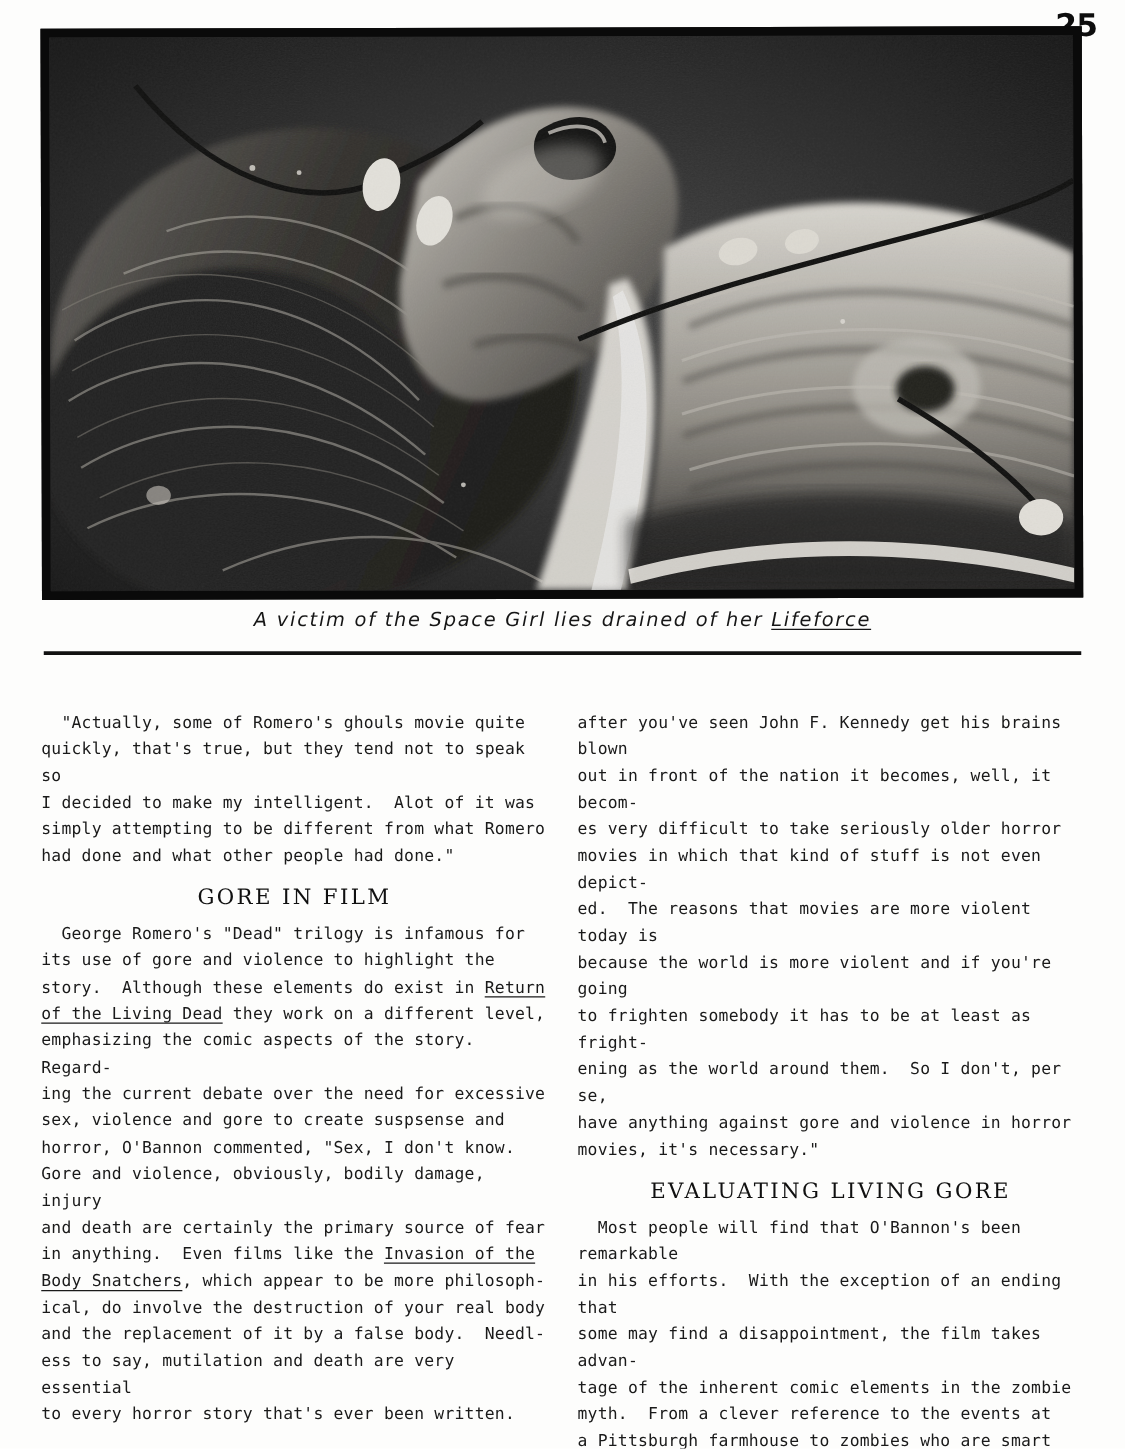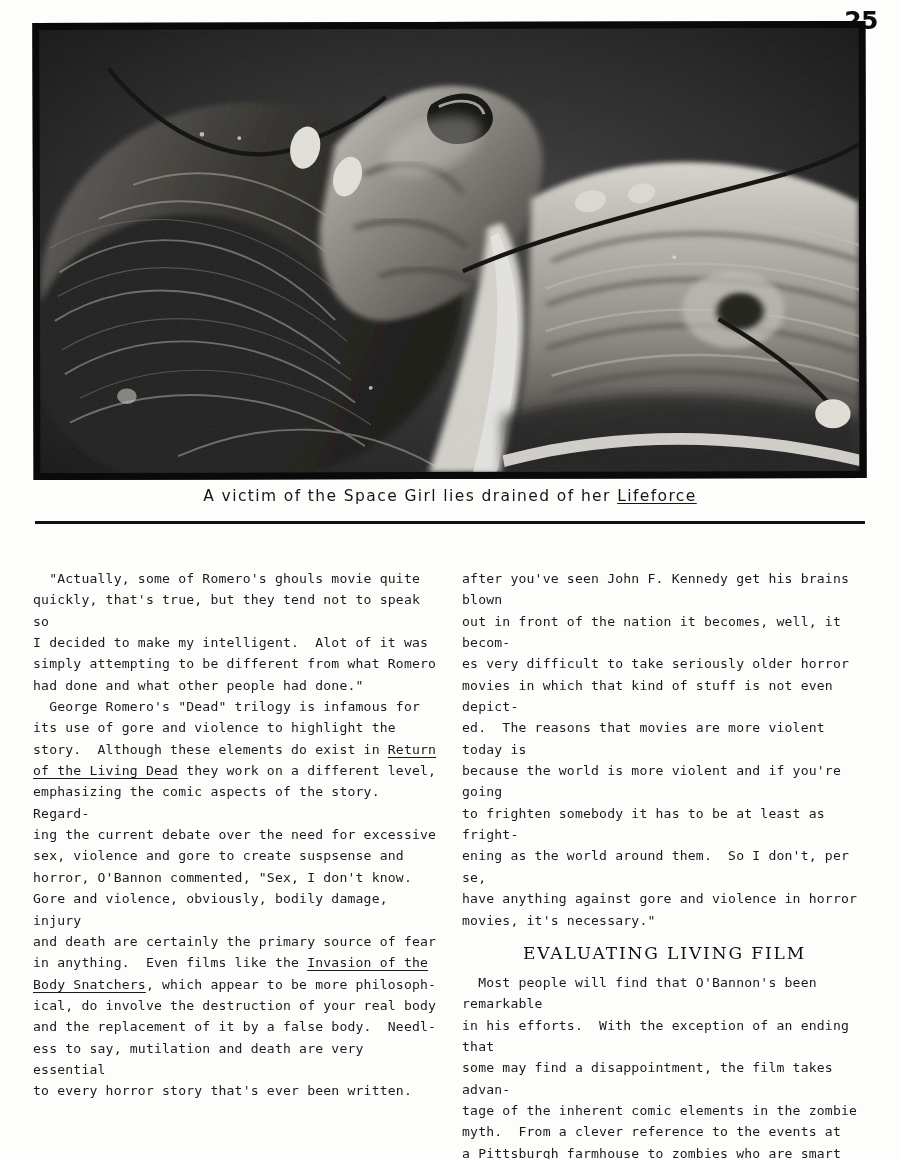--- a/index.html
+++ b/index.html
@@ -53,20 +53,21 @@
   .photo-svg { display:block; width:100%; height:100%; }
 
   
   .caption {
     position: absolute;
     left: 0;
     top: 487px;
     width: 900px;
     text-align: center;
     font-family: "DejaVu Sans", sans-serif;
+    font-style: italic;
     font-size: 15.5px;
     letter-spacing: 1.4px;
     color: #161616;
   }
   .caption u { text-decoration: underline; text-underline-offset: 2px; }
 
   
   .divider {
     position: absolute;
     left: 35px;
@@ -258,20 +259,21 @@
 
   <div class="columns">
 
     <div class="col">
       <p>  "Actually, some of Romero's ghouls movie quite
 quickly, that's true, but they tend not to speak so
 I decided to make my intelligent.  Alot of it was
 simply attempting to be different from what Romero
 had done and what other people had done."</p>
 
+      <div class="section-head">GORE IN FILM</div>
 
       <p><span>  George Romero's "Dead" trilogy is infamous for
 its use of gore and violence to highlight the
 story.  Although these elements do exist in </span><span class="u">Return
 of the Living Dead</span><span> they work on a different level,
 emphasizing the comic aspects of the story.  Regard-
 ing the current debate over the need for excessive
 sex, violence and gore to create suspsense and
 horror, O'Bannon commented, "Sex, I don't know.
 Gore and violence, obviously, bodily damage, injury
@@ -290,21 +292,21 @@
 out in front of the nation it becomes, well, it becom-
 es very difficult to take seriously older horror
 movies in which that kind of stuff is not even depict-
 ed.  The reasons that movies are more violent today is
 because the world is more violent and if you're going
 to frighten somebody it has to be at least as fright-
 ening as the world around them.  So I don't, per se,
 have anything against gore and violence in horror
 movies, it's necessary."</p>
 
-      <div class="section-head">EVALUATING LIVING FILM</div>
+      <div class="section-head">EVALUATING LIVING GORE</div>
 
       <p>  Most people will find that O'Bannon's been remarkable
 in his efforts.  With the exception of an ending that
 some may find a disappointment, the film takes advan-
 tage of the inherent comic elements in the zombie
 myth.  From a clever reference to the events at
 a Pittsburgh farmhouse to zombies who are smart
 enough to order second helpings the film is as
 blackly comic as it is witty and frightening.</p>
 

